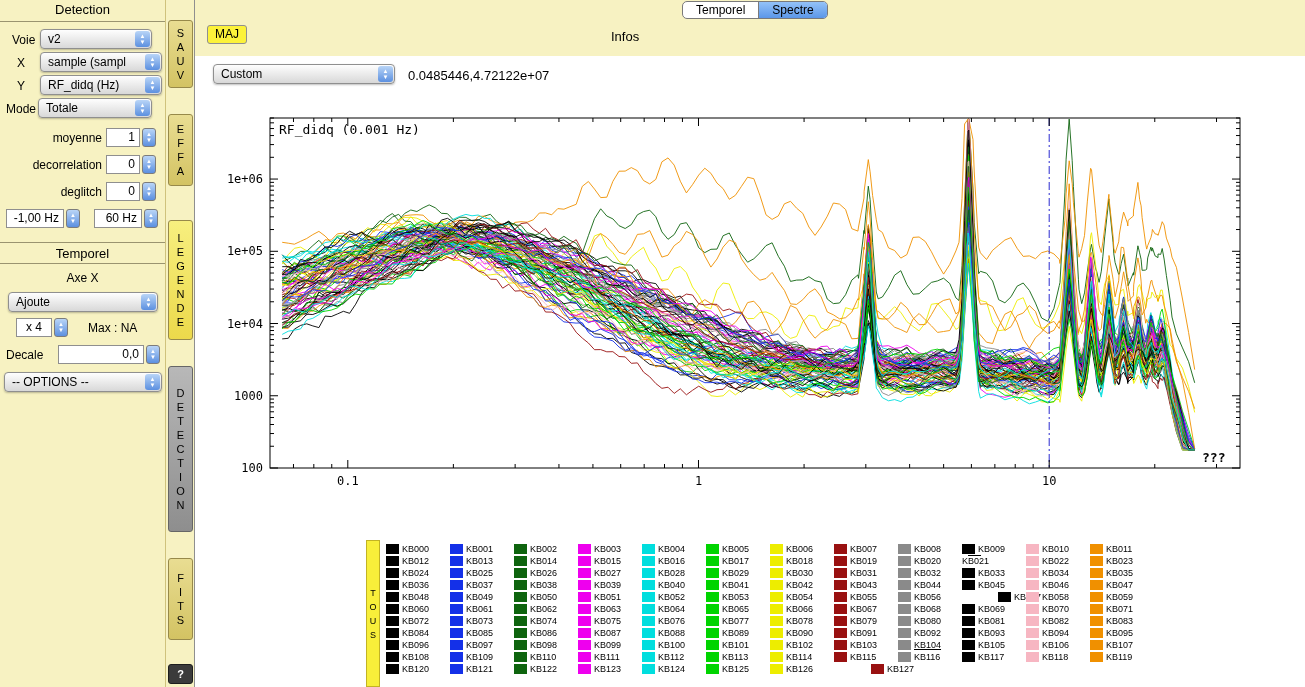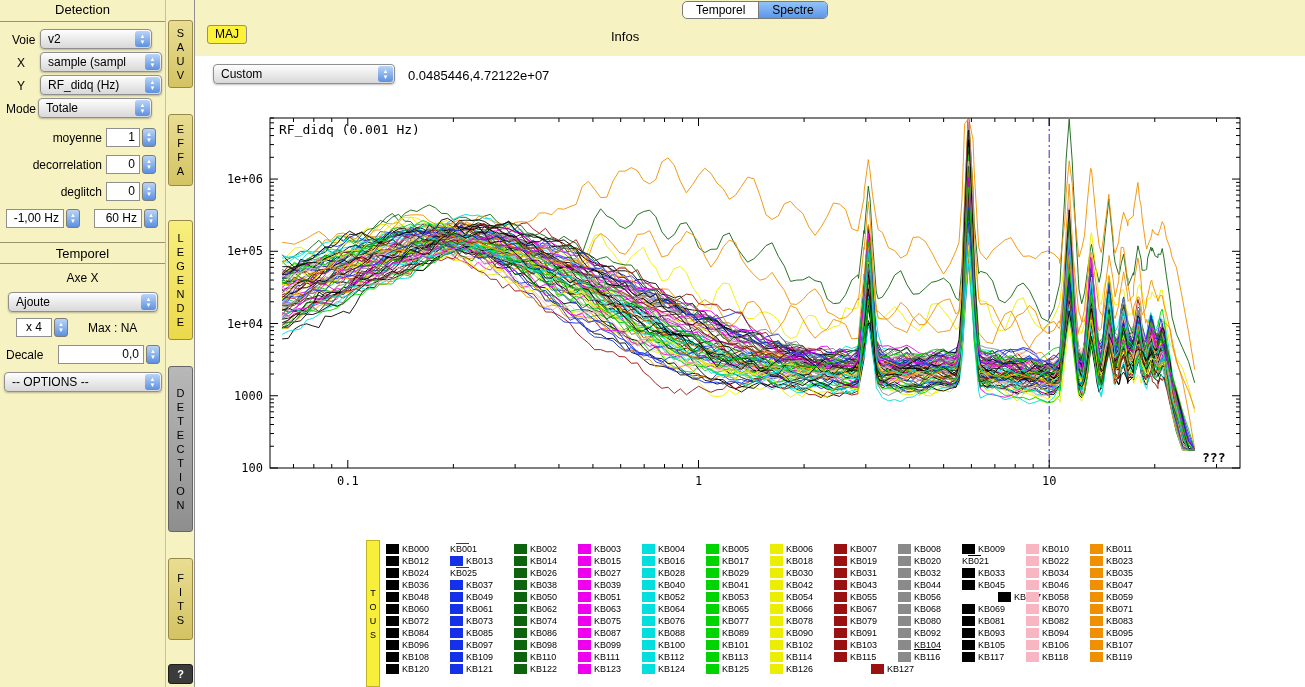--- a/index.html
+++ b/index.html
@@ -488,21 +488,21 @@
         <span>T</span>
         <span>O</span>
         <span>U</span>
         <span>S</span>
       </div>
     <div class="lg-grid">
         <div class="lg-item" style="left: 0px; top: 0px;">
           <span class="sw" style="background: rgb(0, 0, 0);"></span>
           <span class="lbl">KB000</span>
         </div>
-        <div class="lg-item" style="left: 64px; top: 0px; flex-direction: column;">
+        <div class="lg-item" style="left: 64px; top: 0px;">
           <span class="sw" style="background: rgb(20, 48, 232);"></span>
           <span class="lbl">KB001</span>
         </div>
         <div class="lg-item" style="left: 128px; top: 0px;">
           <span class="sw" style="background: rgb(14, 100, 14);"></span>
           <span class="lbl">KB002</span>
         </div>
         <div class="lg-item" style="left: 192px; top: 0px;">
           <span class="sw" style="background: rgb(238, 0, 238);"></span>
           <span class="lbl">KB003</span>
@@ -584,21 +584,21 @@
           <span class="lbl">KB022</span>
         </div>
         <div class="lg-item" style="left: 704px; top: 12px;">
           <span class="sw" style="background: rgb(240, 144, 0);"></span>
           <span class="lbl">KB023</span>
         </div>
         <div class="lg-item" style="left: 0px; top: 24px;">
           <span class="sw" style="background: rgb(0, 0, 0);"></span>
           <span class="lbl">KB024</span>
         </div>
-        <div class="lg-item" style="left: 64px; top: 24px; flex-direction: column;">
+        <div class="lg-item" style="left: 64px; top: 24px;">
           <span class="sw" style="background: rgb(20, 48, 232);"></span>
           <span class="lbl">KB025</span>
         </div>
         <div class="lg-item" style="left: 128px; top: 24px;">
           <span class="sw" style="background: rgb(14, 100, 14);"></span>
           <span class="lbl">KB026</span>
         </div>
         <div class="lg-item" style="left: 192px; top: 24px;">
           <span class="sw" style="background: rgb(238, 0, 238);"></span>
           <span class="lbl">KB027</span>

